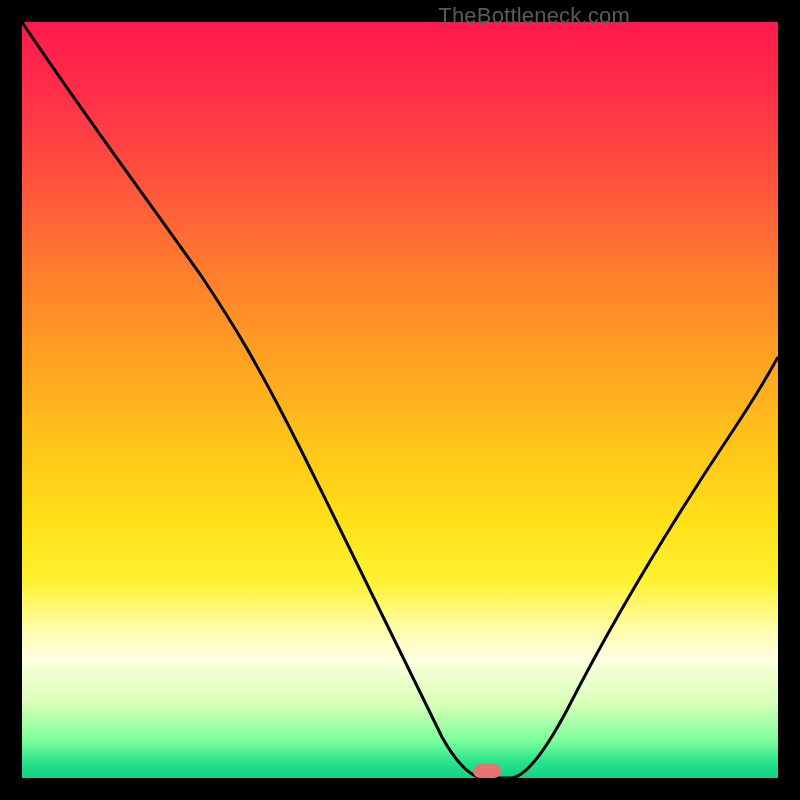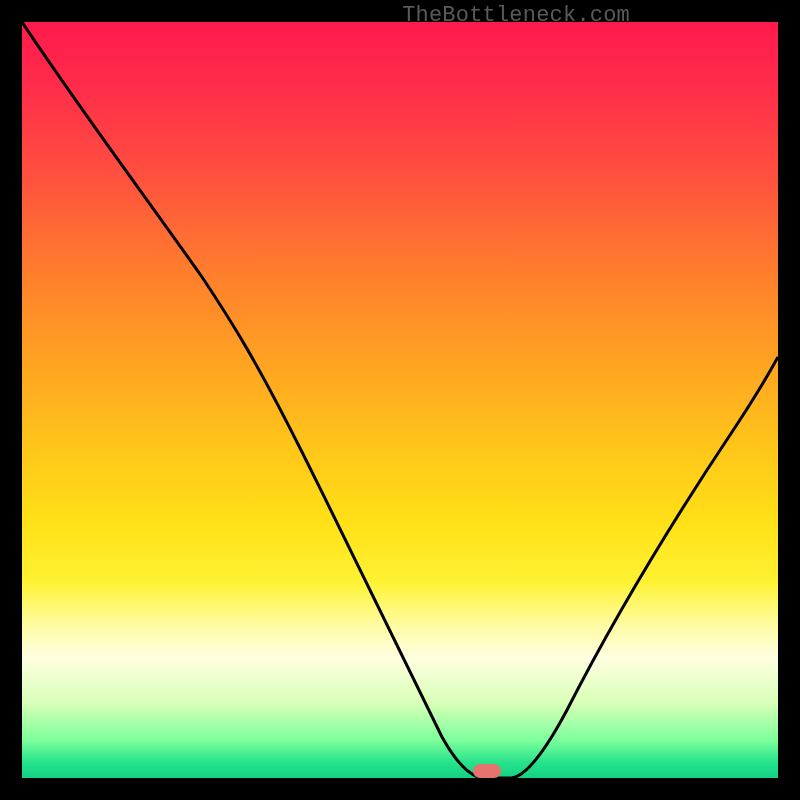--- a/index.html
+++ b/index.html
@@ -11,21 +11,20 @@
     overflow: hidden;
     font-family: Arial, Helvetica, sans-serif;
   }
   .frame {
     position: absolute;
     left: 0;
     top: 0;
     width: 640px;
     height: 800px;
     background: #000;
-    font-family: Liberation Mono, monospace;
   }
   .plot {
     position: absolute;
     left: 22px;
     top: 22px;
     width: 756px;
     height: 756px;
     
     background: linear-gradient(to bottom,
       #ff1a4d 0%,

